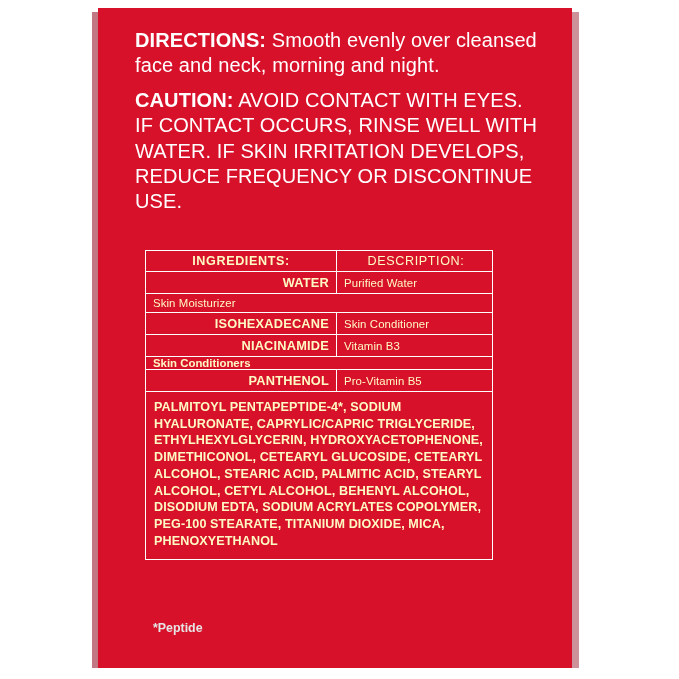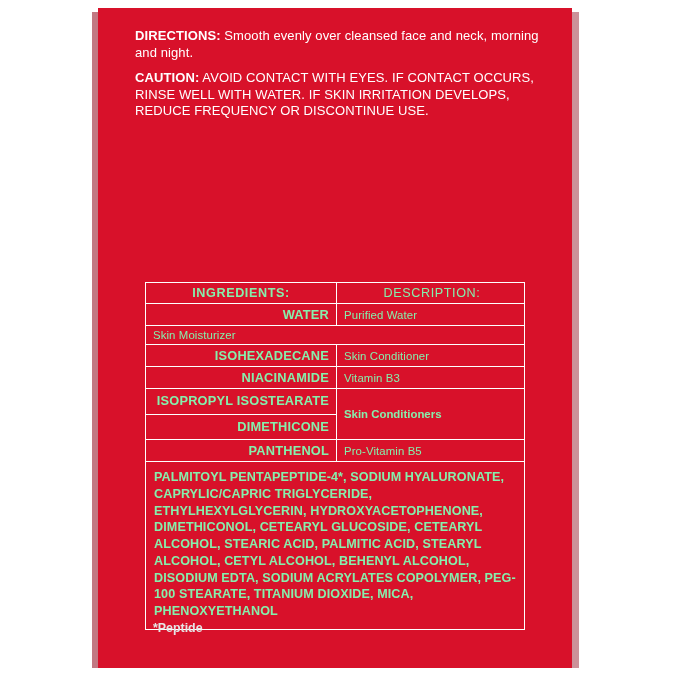--- a/index.html
+++ b/index.html
@@ -47,41 +47,40 @@
     opacity: 0.45;
   }
   .directions-block {
     position: absolute;
     left: 37px;
     top: 20px;
     width: 410px;
     color: #ffffff;
   }
   .para {
-    font-size: 13px;
+    font-size: 20px;
     line-height: 1.27;
     margin: 0 0 9px 0;
     letter-spacing: 0.1px;
   }
   .para .hd {
     font-weight: bold;
   }
   .para.caution {
     text-transform: none;
   }
   
   .ing-table {
     position: absolute;
     left: 47px;
     top: 242px;
-    width: 380px;
+    width: 348px;
     border: 1.6px solid #ffffff;
     box-sizing: border-box;
-    color: #86efac;
-    margin-top: 32px;
+    color: #fef9c3;
   }
   .row {
     display: flex;
     border-bottom: 1.6px solid #ffffff;
     box-sizing: border-box;
   }
   .row:last-child { border-bottom: none; }
   .cell-l {
     width: 191px;
     box-sizing: border-box;
@@ -194,24 +193,20 @@
       <div class="row">
         <div class="cell-l">ISOHEXADECANE</div>
         <div class="cell-r">Skin Conditioner</div>
       </div>
       <div class="row">
         <div class="cell-l">NIACINAMIDE</div>
         <div class="cell-r">Vitamin B3</div>
       </div>
 
       <div class="merged-wrap">
-        <div class="merged-left">
-          <div class="sub first">ISOPROPYL ISOSTEARATE</div>
-          <div class="sub">DIMETHICONE</div>
-        </div>
         <div class="merged-right">Skin Conditioners</div>
       </div>
 
       <div class="row">
         <div class="cell-l">PANTHENOL</div>
         <div class="cell-r">Pro-Vitamin B5</div>
       </div>
 
       <div class="full-row">PALMITOYL PENTAPEPTIDE-4*, SODIUM HYALURONATE, CAPRYLIC/CAPRIC TRIGLYCERIDE, ETHYLHEXYLGLYCERIN, HYDROXYACETOPHENONE, DIMETHICONOL, CETEARYL GLUCOSIDE, CETEARYL ALCOHOL, STEARIC ACID, PALMITIC ACID, STEARYL ALCOHOL, CETYL ALCOHOL, BEHENYL ALCOHOL, DISODIUM EDTA, SODIUM ACRYLATES COPOLYMER, PEG-100 STEARATE, TITANIUM DIOXIDE, MICA, PHENOXYETHANOL</div>
 

